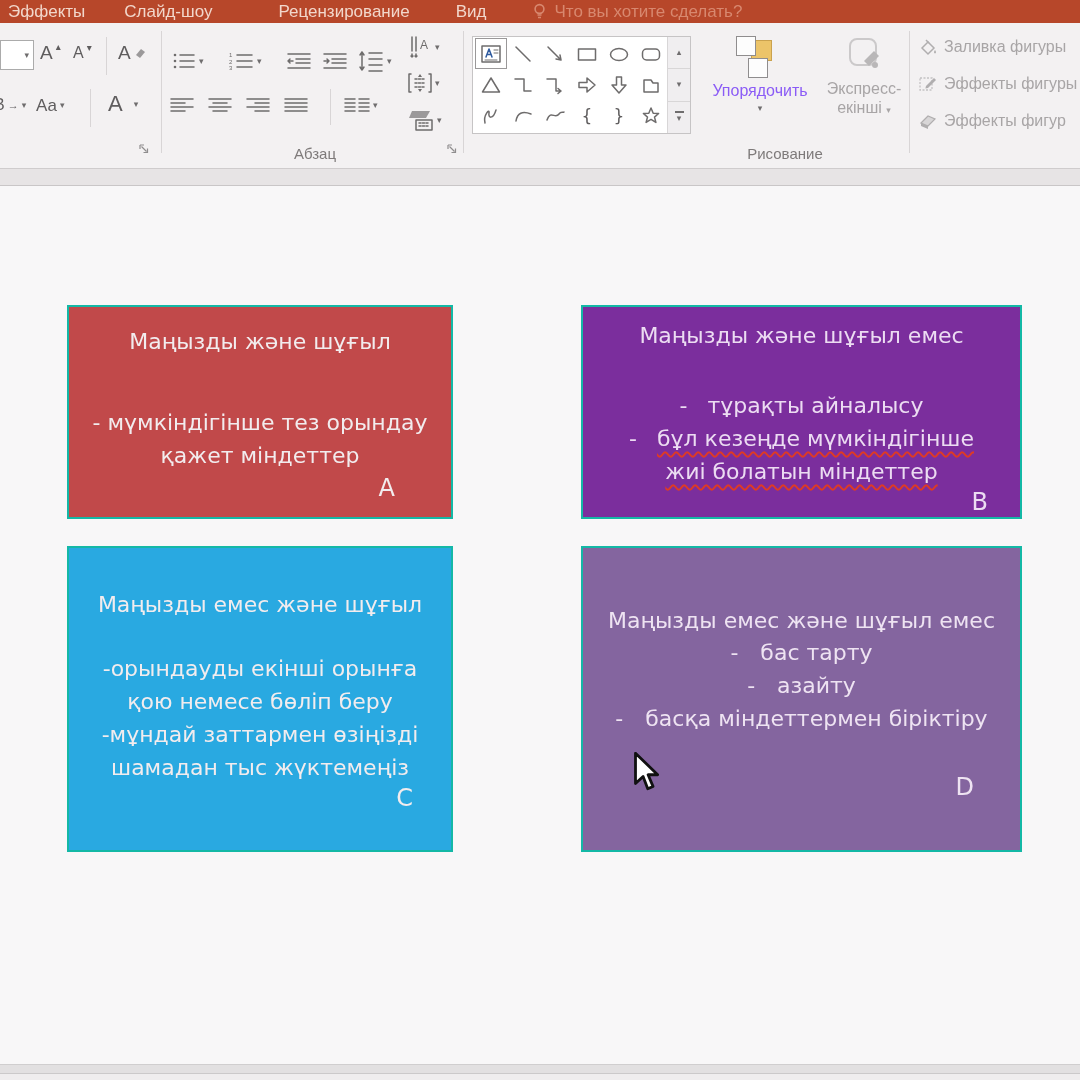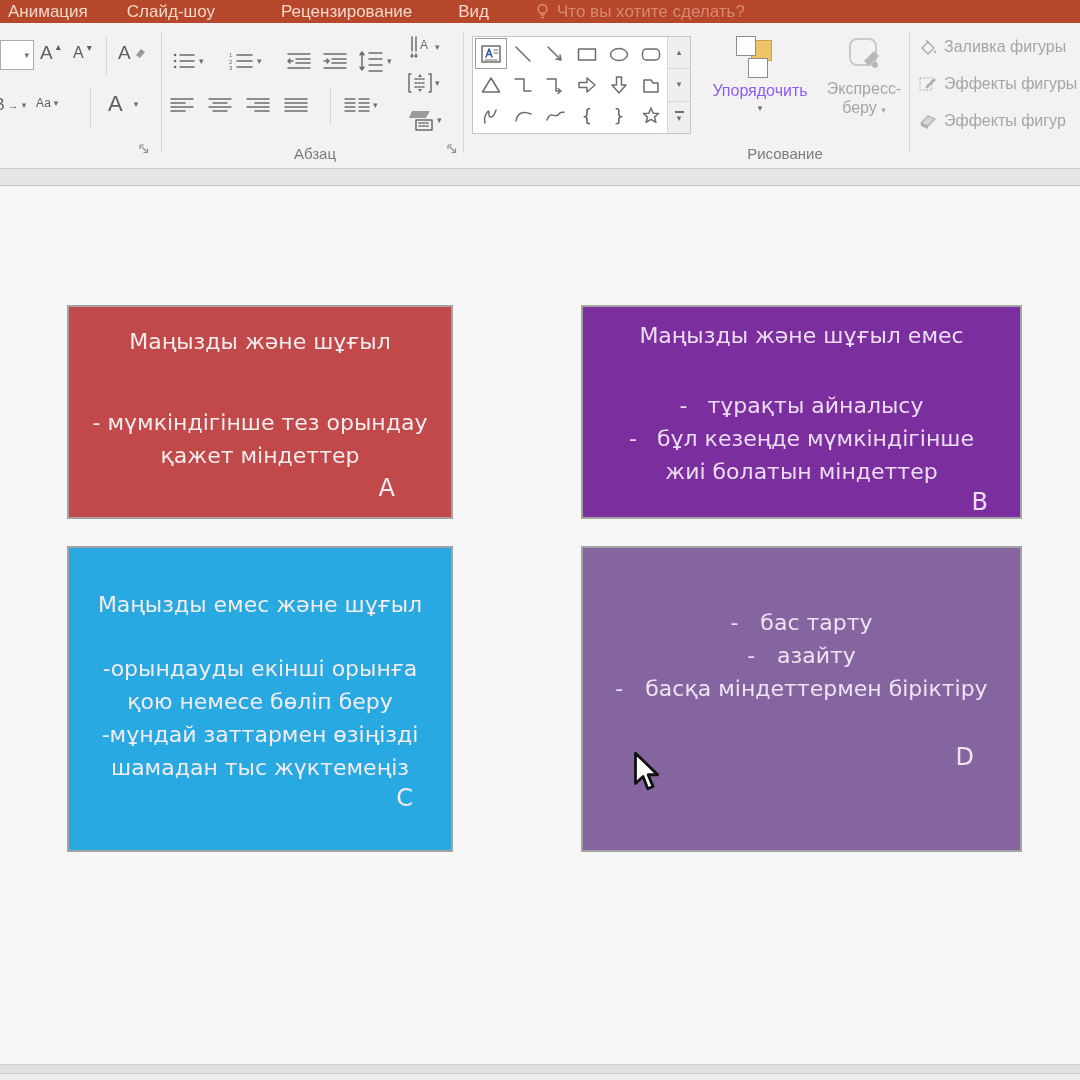--- a/index.html
+++ b/index.html
@@ -56,46 +56,46 @@
     gap:6px; width:162px; overflow:hidden; }
   .fxlabel { font-size:16px; color:#a8a5a6; white-space:nowrap; }
 
   
   .understrip { position:absolute; left:0; top:168px; width:1080px; height:18px;
     background:#e7e4e5; border-top:1px solid #cfcccd; border-bottom:1px solid #c9c6c7; }
 
   
   .slidearea { position:absolute; left:0; top:186px; width:1080px; height:878px;
     background:#f8f7f8; }
-  .qbox { position:absolute; border:2px solid #a3a3a3; color:#f2ecee;
+  .qbox { position:absolute; border:2px solid #14b8a6; color:#f2ecee;
     font-family:"DejaVu Sans", sans-serif; font-size:22px;
     display:flex; flex-direction:column; align-items:center; text-align:center; }
   .qbox .ttl { line-height:30px; }
   .bline { line-height:33px; }
   .dashrow { display:flex; line-height:33px; }
   .dashrow .dash { margin-right:20px; }
-  .wavy { text-decoration-style:wavy;
+  .wavy { text-decoration:underline; text-decoration-style:wavy;
     text-decoration-color:#e03a22; text-decoration-thickness:2px; text-underline-offset:5px; }
   .cornlbl { font-size:24px; line-height:28px; align-self:flex-end; }
 
   
   .botline1 { position:absolute; left:0; top:1064px; width:1080px; height:1px; background:#d0cecf; }
   .botstrip { position:absolute; left:0; top:1065px; width:1080px; height:8px; background:#e2e0e1; }
   .botline2 { position:absolute; left:0; top:1073px; width:1080px; height:1px; background:#cbc9ca; }
   .botpane  { position:absolute; left:0; top:1074px; width:1080px; height:6px; background:#efedee; }
 
   .cursor { position:absolute; left:632px; top:752px; width:28px; height:42px; z-index:50; }
 </style>
 </head>
 <body>
 
 <div id="stage">
 
   <div class="tabbar">
-    <span class="tab" style="margin-left:8px">Анимация</span>
+    <span class="tab" style="margin-left:8px">Эффекты</span>
     <span class="tab" style="margin-left:39px">Слайд-шоу</span>
     <span class="tab" style="margin-left:66px">Рецензирование</span>
     <span class="tab" style="margin-left:46px">Вид</span>
     <span class="tellme" style="margin-left:46px">
       <svg width="15" height="18" viewBox="0 0 15 18" style="margin-right:7px">
         <circle cx="7.5" cy="6" r="4.4" fill="none" stroke="#d8886f" stroke-width="1.6"></circle>
         <path d="M5.5,12 h4 M6,14.5 h3" stroke="#d8886f" stroke-width="1.6" fill="none"></path>
       </svg>
       <span>Что вы хотите сделать?</span>
     </span>
@@ -120,21 +120,21 @@
       <svg width="12" height="12" viewBox="0 0 12 12" class="icf">
         <path d="M2,8 l5,-6 4,3 -5,6 z" fill="#9b999a"></path>
       </svg>
     </div>
     <div class="icbtn" style="left:-6px;top:74px">
       <span class="glyphA" style="font-size:16px">В</span>
       <span style="font-size:11px">→</span>
         <span class="caret">▾</span>
     </div>
     <div class="icbtn" style="left:36px;top:74px">
-      <span class="glyphA" style="font-size:12px">Аа</span>
+      <span class="glyphA" style="font-size:17px">Аа</span>
         <span class="caret">▾</span>
     </div>
     <div class="vdiv" style="left:90px;top:66px;height:38px"></div>
     <div class="icbtn" style="left:108px;top:70px">
       <span class="glyphA" style="font-size:22px">А</span>
       <span class="caret" style="margin-left:8px">▾</span>
     </div>
     <svg class="dlg" style="left:138px;top:120px" viewBox="0 0 12 12">
       <path d="M2,2 h4 M2,2 v4 M3.5,3.5 l5,5 M9.5,5.5 v4 h-4" stroke="#8f8d8e" fill="none" stroke-width="1.2"></path>
     </svg>
@@ -350,21 +350,21 @@
     </div>
 
     <div class="bigbtn" style="left:820px;top:12px;width:88px">
       <svg width="40" height="44" viewBox="0 0 40 44">
         <rect x="6" y="4" width="26" height="26" rx="7" fill="none" stroke="#cbc9ca" stroke-width="2"></rect>
         <path d="M20,26 l10,-10 5,5 -10,10 z" fill="#b9b7b8"></path>
         <circle cx="31" cy="30" r="3" fill="#b9b7b8"></circle>
       </svg>
       <span class="btnlabel dis">Экспресс-</span>
       <span class="btnlabel dis">
-        <span>беру</span> <span class="caret" style="color:#a8a5a6">▾</span>
+        <span>екінші</span> <span class="caret" style="color:#a8a5a6">▾</span>
       </span>
     </div>
 
     <div class="grouplabel" style="left:700px;width:170px">Рисование</div>
 
     <div class="vdiv" style="left:909px"></div>
 
     <div class="fxrow" style="top:11px">
       <svg width="20" height="20" viewBox="0 0 20 20">
         <path d="M4,11 l6,-6 6,6 -6,6 z" fill="none" stroke="#b0aeaf" stroke-width="1.5"></path>
@@ -419,20 +419,21 @@
     <div class="qbox" style="left:67px;top:360px;width:386px;height:306px;background:#29a9e1;padding-top:42px">
       <div class="ttl">Маңызды емес және шұғыл</div>
       <div class="bline" style="margin-top:32px">-орындауды екінші орынға</div>
       <div class="bline">қою немесе бөліп беру</div>
       <div class="bline">-мұндай заттармен өзіңізді</div>
       <div class="bline">шамадан тыс жүктемеңіз</div>
       <div class="cornlbl" style="margin-right:38px;margin-top:0">С</div>
     </div>
 
     <div class="qbox" style="left:581px;top:360px;width:441px;height:306px;background:#84659f;padding-top:58px;color:#eee3f2">
+      <div class="ttl">Маңызды емес және шұғыл емес</div>
       <div class="bline">- бас тарту</div>
       <div class="bline">- азайту</div>
       <div class="bline">- басқа міндеттермен біріктіру</div>
       <div class="cornlbl" style="margin-right:46px;margin-top:38px">D</div>
     </div>
   </div>
 
   <svg class="cursor" viewBox="0 0 24 36">
     <path d="M3,1 L3,27 L9.5,21 L13.5,31.5 L18,29.5 L13.8,19.5 L22,19.5 Z" fill="#ffffff" stroke="#111111" stroke-width="2.4" stroke-linejoin="round"></path>
   </svg>

